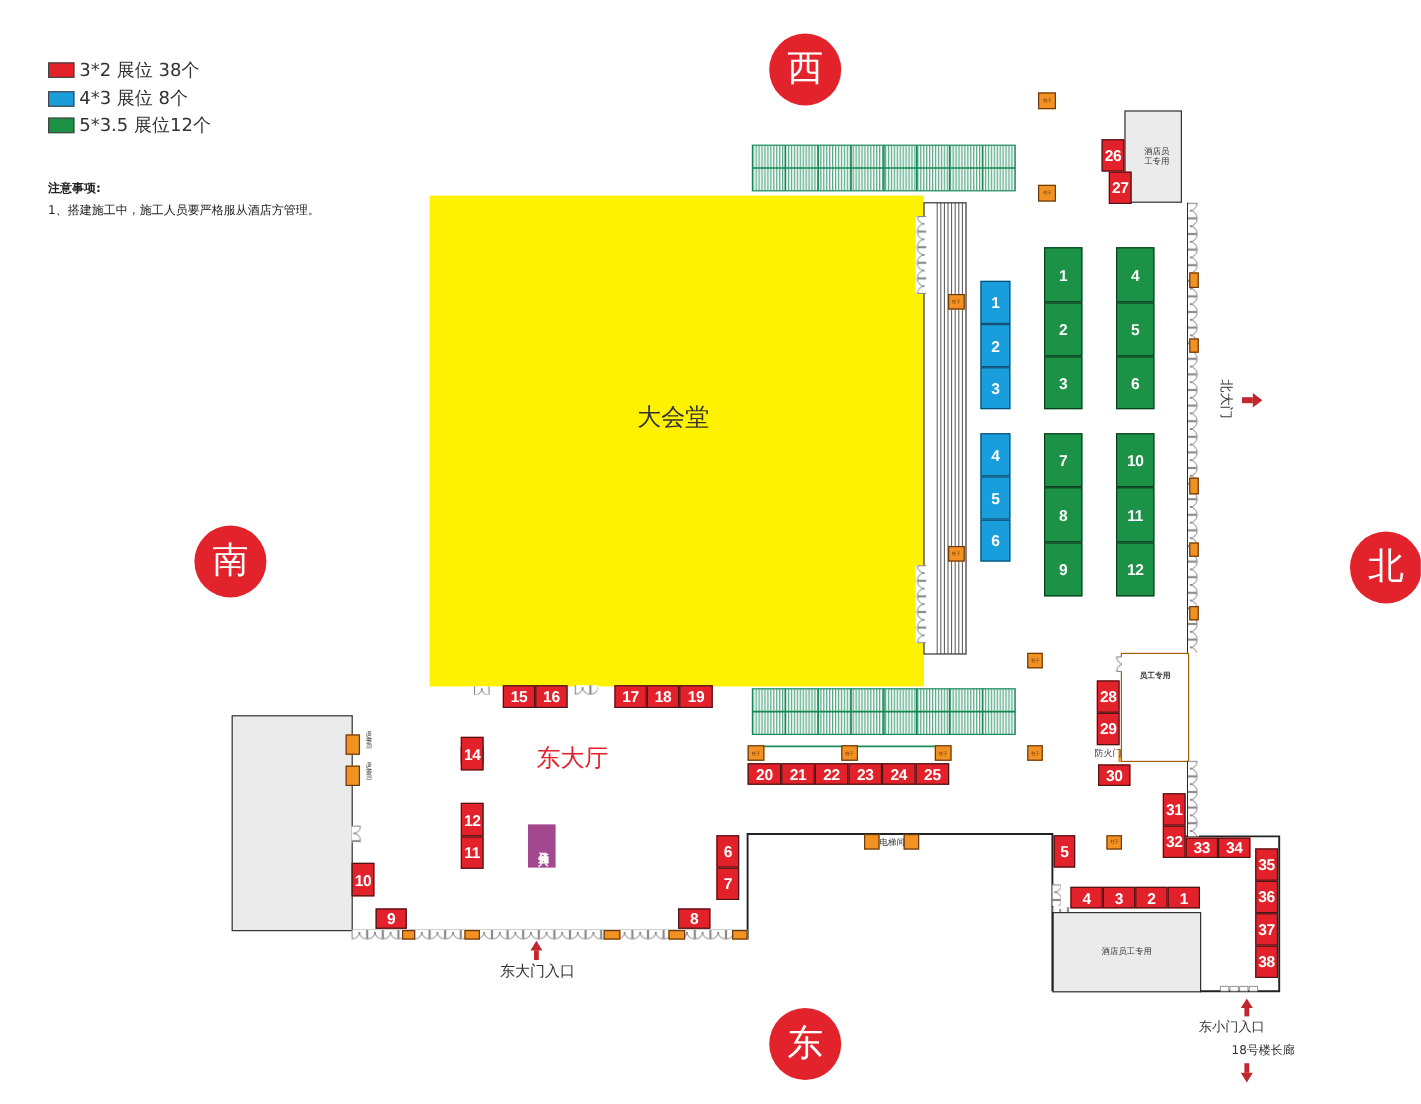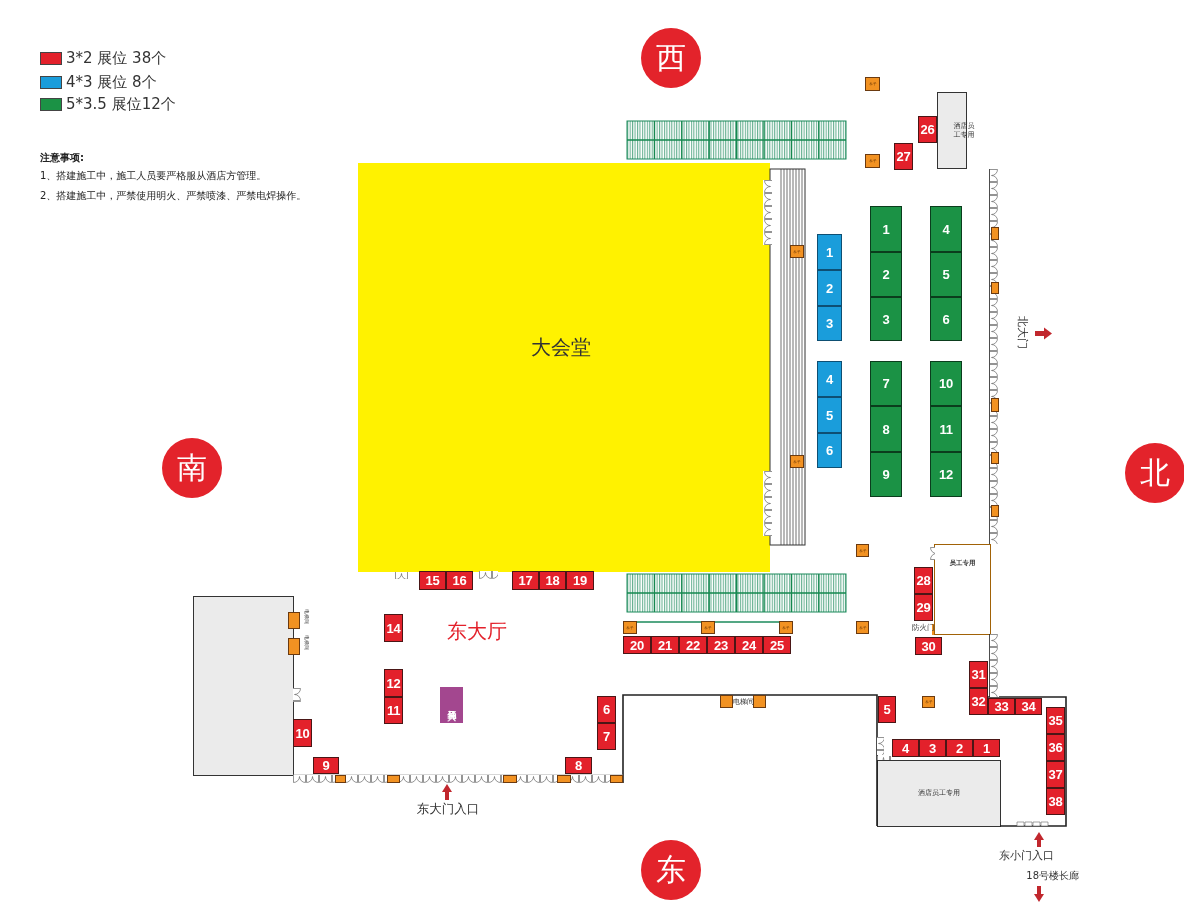--- a/index.html
+++ b/index.html
@@ -43,32 +43,31 @@
   </div>
   <div class="legend-item" style="top:97px">
     <span class="swatch" style="background-color: rgb(27, 146, 69);"></span>
     <span>5*3.5 展位12个</span>
   </div>
 </div>
 
 <div class="notes">
   <div class="notes-title">注意事项:</div>
   <div class="note-line">1、搭建施工中，施工人员要严格服从酒店方管理。</div>
-  <div class="note-line">2、搭建施工中，严禁使用明火、严禁喷漆、严禁电焊操作。</div>
 </div>
 
 <div class="compass" style="left:641px;top:28px">西</div>
 <div class="compass" style="left:162px;top:438px">南</div>
 <div class="compass" style="left:1125px;top:443px">北</div>
 <div class="compass" style="left:641px;top:840px">东</div>
 
 <div class="hall"></div>
 <div class="label" style="left:501px;top:337px;width:120px;text-align:center;font-size:20px;color:#333">大会堂</div>
 
-<div class="greybox" style="left:937px;top:92px;width:30px;height:77px">
+<div class="greybox" style="left:937px;top:92px;width:48px;height:77px">
   <div class="label tiny" style="left:0;top:30px;width:52px;text-align:center">酒店员</div>
   <div class="label tiny" style="left:0;top:39px;width:52px;text-align:center">工专用</div>
 </div>
 <div class="staffbox" style="left:934px;top:544px;width:57px;height:91px">
   <div class="label" style="left:0;top:15px;width:55px;text-align:center;font-size:6.5px">员工专用</div>
 </div>
 <div class="greybox" style="left:877px;top:760px;width:124px;height:67px">
   <div class="label tiny" style="left:0;top:29px;width:122px;text-align:center">酒店员工专用</div>
 </div>
 <div class="greybox" style="left:193px;top:596px;width:101px;height:180px"></div>
@@ -264,21 +263,21 @@
 <div class="booth red" style="left:512px;top:571px;width:27px;height:19px">17</div>
 <div class="booth red" style="left:539px;top:571px;width:27px;height:19px">18</div>
 <div class="booth red" style="left:566px;top:571px;width:28px;height:19px">19</div>
 <div class="booth red" style="left:623px;top:636px;width:28px;height:18px">20</div>
 <div class="booth red" style="left:651px;top:636px;width:28px;height:18px">21</div>
 <div class="booth red" style="left:679px;top:636px;width:28px;height:18px">22</div>
 <div class="booth red" style="left:707px;top:636px;width:28px;height:18px">23</div>
 <div class="booth red" style="left:735px;top:636px;width:28px;height:18px">24</div>
 <div class="booth red" style="left:763px;top:636px;width:28px;height:18px">25</div>
 <div class="booth red" style="left:918px;top:116px;width:19px;height:27px">26</div>
-<div class="booth red" style="left:894px;top:143px;width:19px;height:27px">27</div>
+<div class="booth red" style="left:924px;top:143px;width:19px;height:27px">27</div>
 <div class="booth red" style="left:914px;top:567px;width:19px;height:27px">28</div>
 <div class="booth red" style="left:914px;top:594px;width:19px;height:27px">29</div>
 <div class="booth red" style="left:915px;top:637px;width:27px;height:18px">30</div>
 <div class="booth red" style="left:969px;top:661px;width:19px;height:27px">31</div>
 <div class="booth red" style="left:969px;top:688px;width:19px;height:27px">32</div>
 <div class="booth red" style="left:988px;top:698px;width:27px;height:17px">33</div>
 <div class="booth red" style="left:1015px;top:698px;width:27px;height:17px">34</div>
 <div class="booth red" style="left:1046px;top:707px;width:19px;height:27px">35</div>
 <div class="booth red" style="left:1046px;top:734px;width:19px;height:27px">36</div>
 <div class="booth red" style="left:1046px;top:761px;width:19px;height:27px">37</div>

